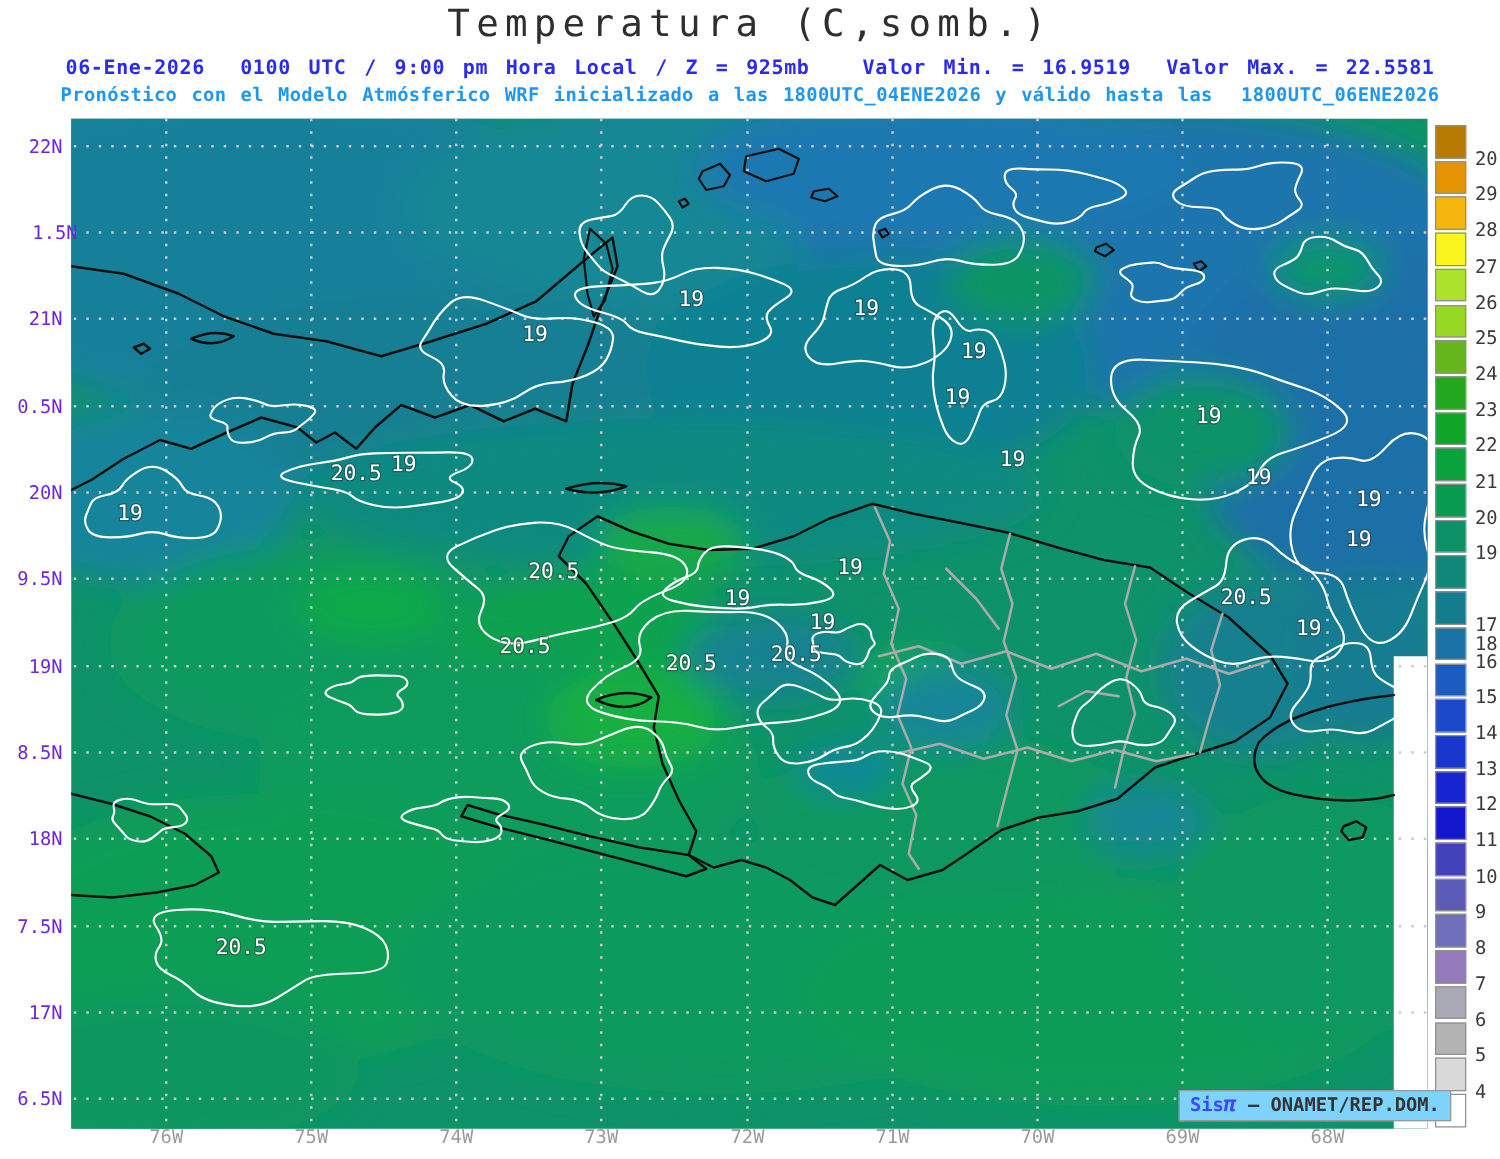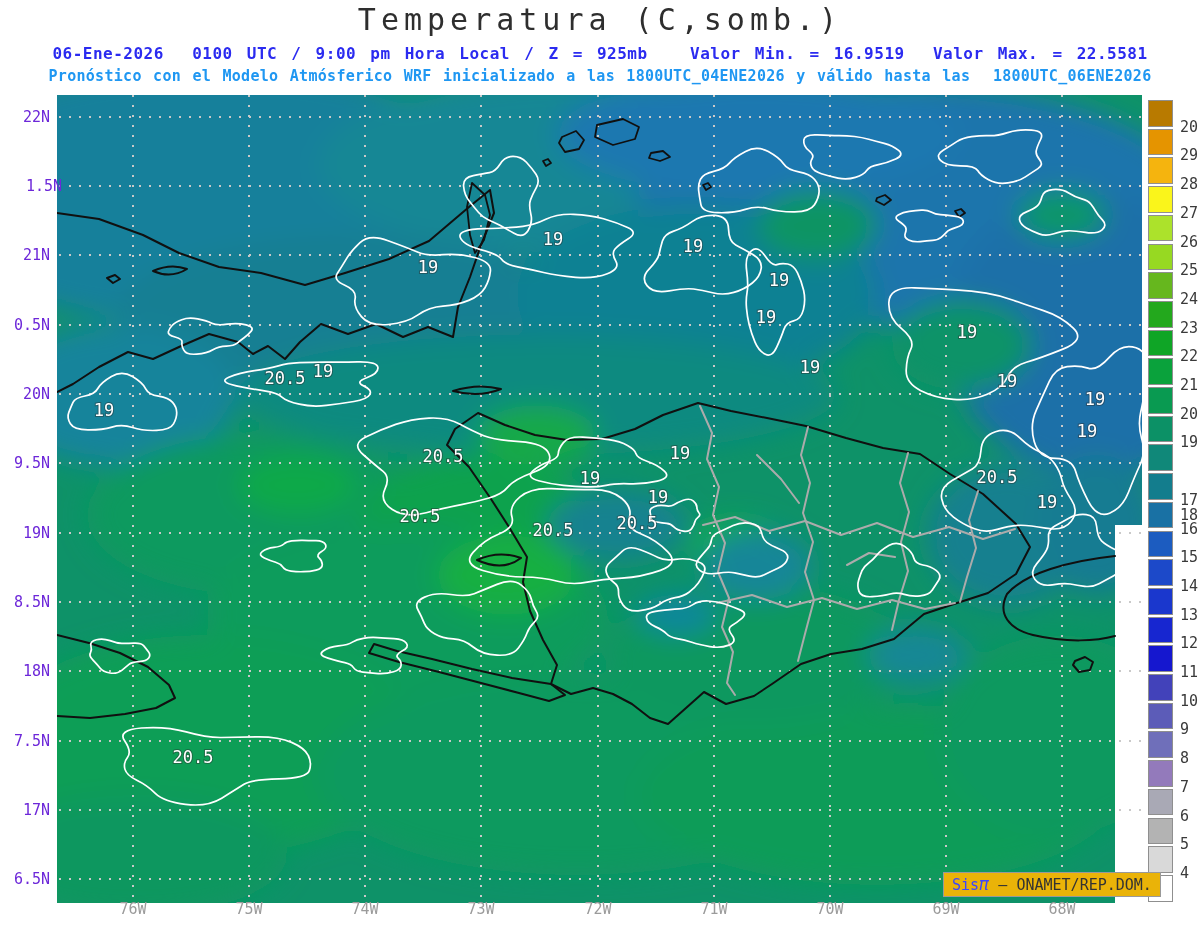--- a/index.html
+++ b/index.html
@@ -10,22 +10,22 @@
   .sub1{position:absolute;top:44px;left:0;width:1200px;text-align:center;
         font-size:16px;font-weight:bold;letter-spacing:.5px;word-spacing:4px;color:#2b2bf0;white-space:pre;}
   .sub2{position:absolute;top:67px;left:0;width:1200px;text-align:center;
         font-size:15px;font-weight:bold;letter-spacing:.3px;word-spacing:2px;color:#1f97f2;white-space:pre;}
   .map{position:absolute;left:57px;top:95px;width:1085px;height:808px;}
   .lat-label{position:absolute;width:50px;text-align:right;font-size:15px;color:#6d28d9;transform:translateY(-50%);}
   .lon-label{position:absolute;top:900px;font-size:15px;color:#9b9b9b;transform:translateX(-50%);}
   .colorbar{position:absolute;left:1148px;top:100px;width:52px;}
   .cb-seg{position:absolute;left:0;width:25px;border:1px solid #8f8f8f;box-sizing:border-box;}
   .cb-label{position:absolute;left:32px;font-size:15px;color:#3a3a3a;transform:translateY(-50%);}
-  .brand{position:absolute;left:943px;top:872px;background:#eab308;border:1.5px solid #999;
-         padding:1px 8px 2px 8px;font-size:15px;font-weight:normal;color:#333;white-space:pre;}
+  .brand{position:absolute;left:943px;top:872px;background:#7dd3fc;border:1.5px solid #999;
+         padding:1px 8px 2px 8px;font-size:15px;font-weight:bold;color:#333;white-space:pre;}
   .brand .sis{color:#3c46ff;}
   .brand .pi{color:#3c46ff;font-style:italic;font-size:17px;}
 </style>
 </head>
 <body>
 
 <div class="screen">
 
   <div class="title">Temperatura (C,somb.)</div>
   <div class="sub1">06-Ene-2026  0100 UTC / 9:00 pm Hora Local / Z = 925mb   Valor Min. = 16.9519  Valor Max. = 22.5581</div>

